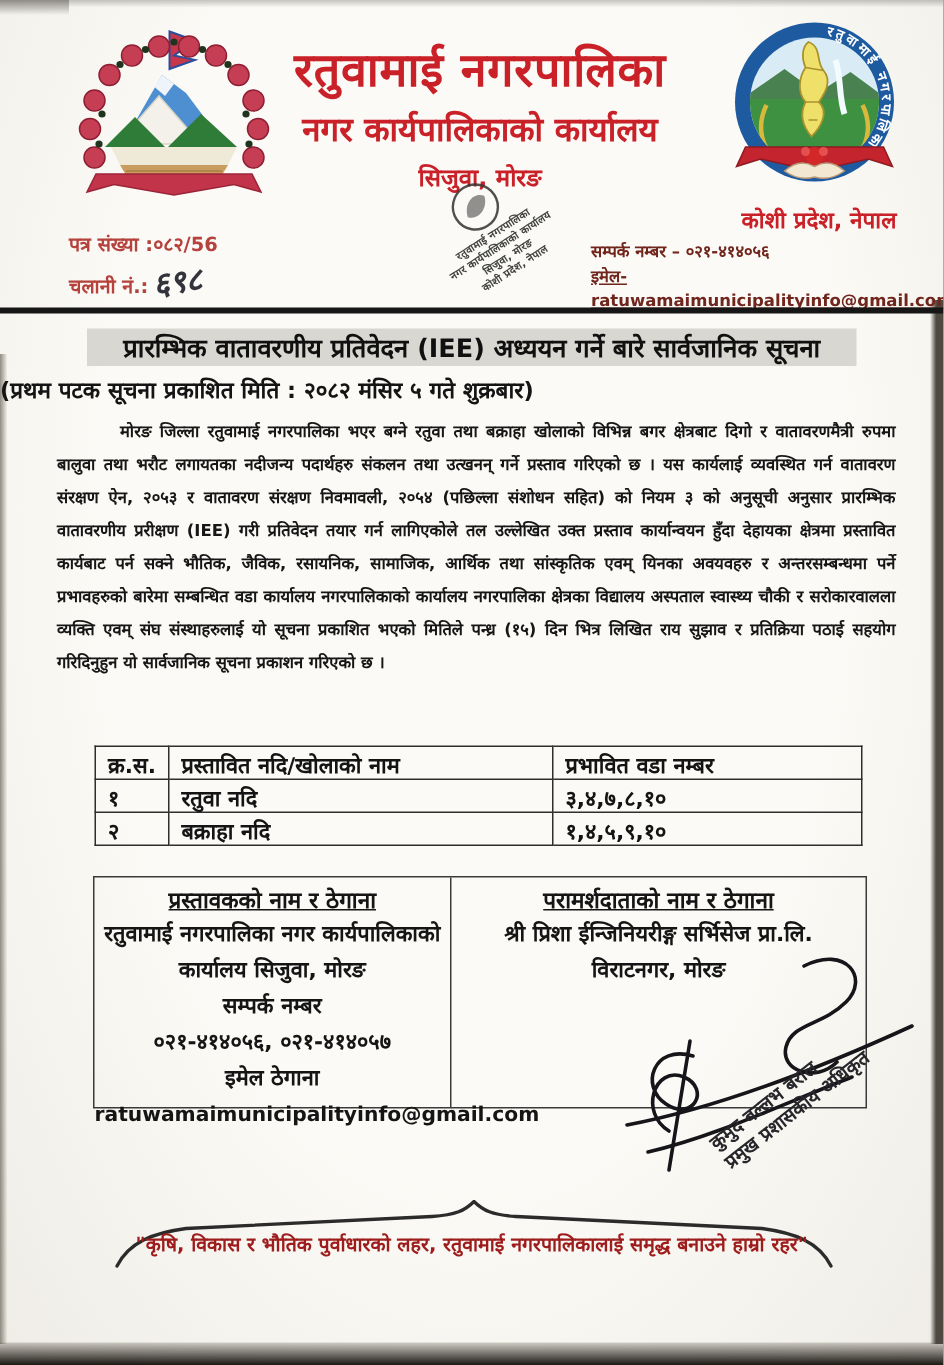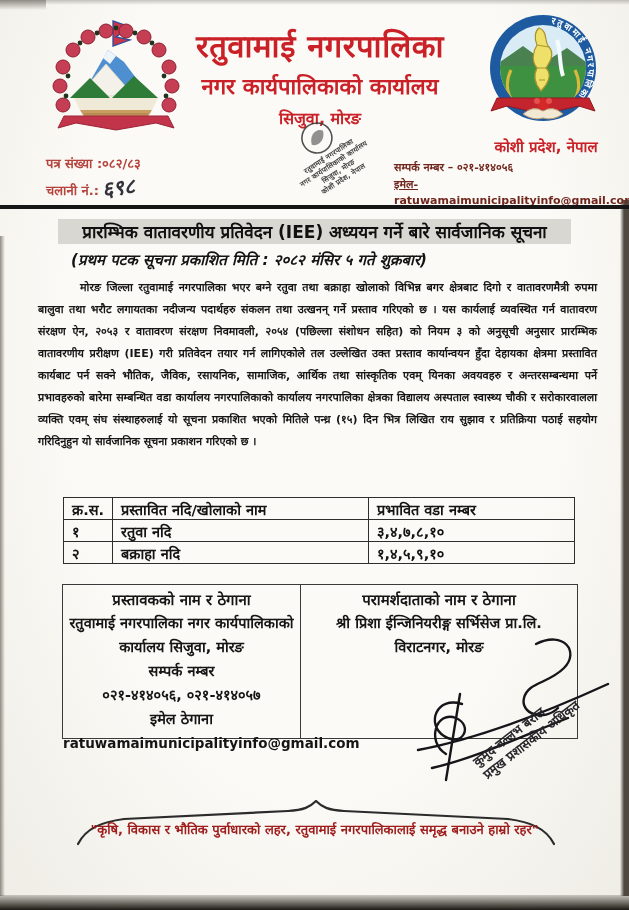--- a/index.html
+++ b/index.html
@@ -42,38 +42,38 @@
     transform-origin:50% 50%;opacity:.85;text-align:center;color:#222;}
   .stamp svg{display:block;margin:0 auto 1px auto;}
   .stamp .line{font-size:7px;font-weight:700;line-height:9px;letter-spacing:.2px;}
 
   .rule{position:absolute;top:205px;left:0;width:629px;height:4px;background:#161616;}
 
   
   .title-wrap{position:absolute;top:219px;left:0;width:629px;text-align:center;}
   .notice-title{display:inline-block;background:#d8d7d1;padding:1px 24px;
     font-size:17px;font-weight:700;color:#101010;}
-  .notice-date{position:absolute;top:249px;left:0;width:498px;text-align:center;
-    font-size:15px;font-weight:700;color:#141414;font-style:italic;}
+  .notice-date{position:absolute;top:249px;left:0;width:498px;text-align:left;
+    font-size:15px;font-weight:700;color:#141414;}
 
   .body-par{position:absolute;top:277px;left:38px;width:559px;
     font-size:11px;line-height:22px;text-align:justify;text-indent:42px;font-weight:700;color:#161616;}
 
   
   .t1{position:absolute;top:497px;left:63px;width:512px;border-collapse:collapse;
     font-size:14.5px;font-weight:600;color:#141414;padding-left:16px;}
   .t1 td{border:1.6px solid #2e2e2e;padding:0 8px;height:21px;text-align:left;vertical-align:middle;}
 
   
   .t2{position:absolute;top:584px;left:62px;width:514px;height:153px;
     border:1.7px solid #3a3a3a;display:flex;background:transparent;}
   .t2 .cell{box-sizing:border-box;text-align:center;padding-top:4px;font-size:14.5px;font-weight:600;color:#151515;}
   .t2 .cell.left{width:238px;border-right:1.7px solid #3a3a3a;}
   .t2 .cell.right{flex:1;text-align:center;}
-  .t2 .hdr{font-weight:700;font-size:15px;line-height:22px;}
+  .t2 .hdr{font-weight:700;text-decoration:underline;font-size:15px;line-height:22px;}
   .t2 .ln{line-height:24px;}
   .t2 .bold{font-weight:700;}
   .t2 .latin{font-size:13.5px;font-weight:600;}
 
   
   .signature{position:absolute;left:416px;top:636px;width:205px;height:165px;}
   .sig-stamp{position:absolute;left:64px;top:118px;transform-origin:0 50%;transform:rotate(-38deg);
     font-size:12.5px;font-weight:600;color:#26262b;white-space:nowrap;line-height:16px;}
 
   
@@ -158,21 +158,21 @@
     <circle cx="50" cy="91" r="3" fill="#e4504e"></circle>
       <circle cx="62" cy="91" r="3" fill="#e4504e"></circle>
   </svg>
 
   <div class="muni-title">रतुवामाई नगरपालिका</div>
   <div class="muni-office">नगर कार्यपालिकाको कार्यालय</div>
   <div class="muni-place">सिजुवा, मोरङ</div>
   <div class="province">कोशी प्रदेश, नेपाल</div>
 
   <div class="meta-left">
-    <div>पत्र संख्या :०८२/८३</div>
+    <div>पत्र संख्या :०८२/56</div>
     <div>
       <span>चलानी नं.:</span><span class="dispatch-value">६९८</span>
     </div>
   </div>
 
   <div class="contact-right">
     <div>सम्पर्क नम्बर – ०२१-४१४०५६</div>
     <div class="u">इमेल-ratuwamaimunicipalityinfo@gmail.com</div>
   </div>
 

